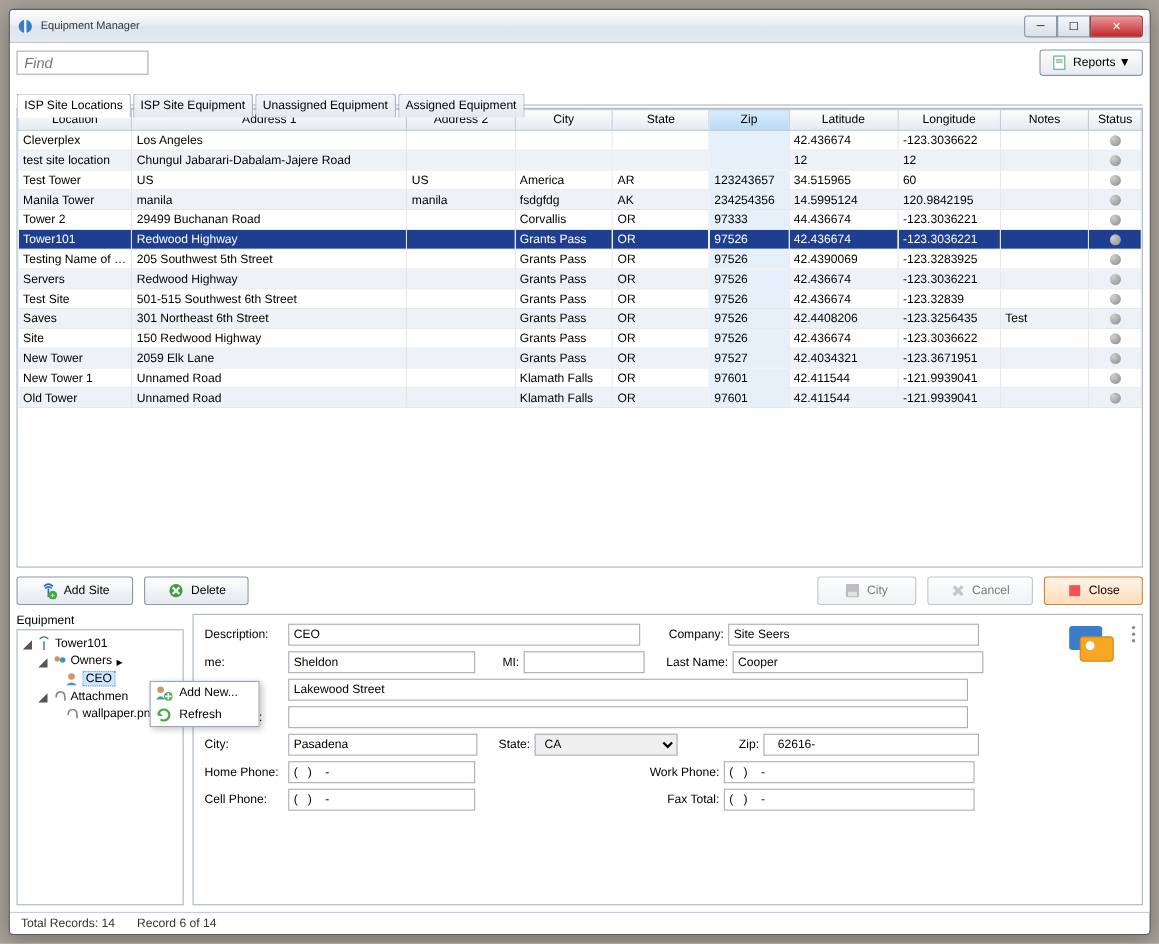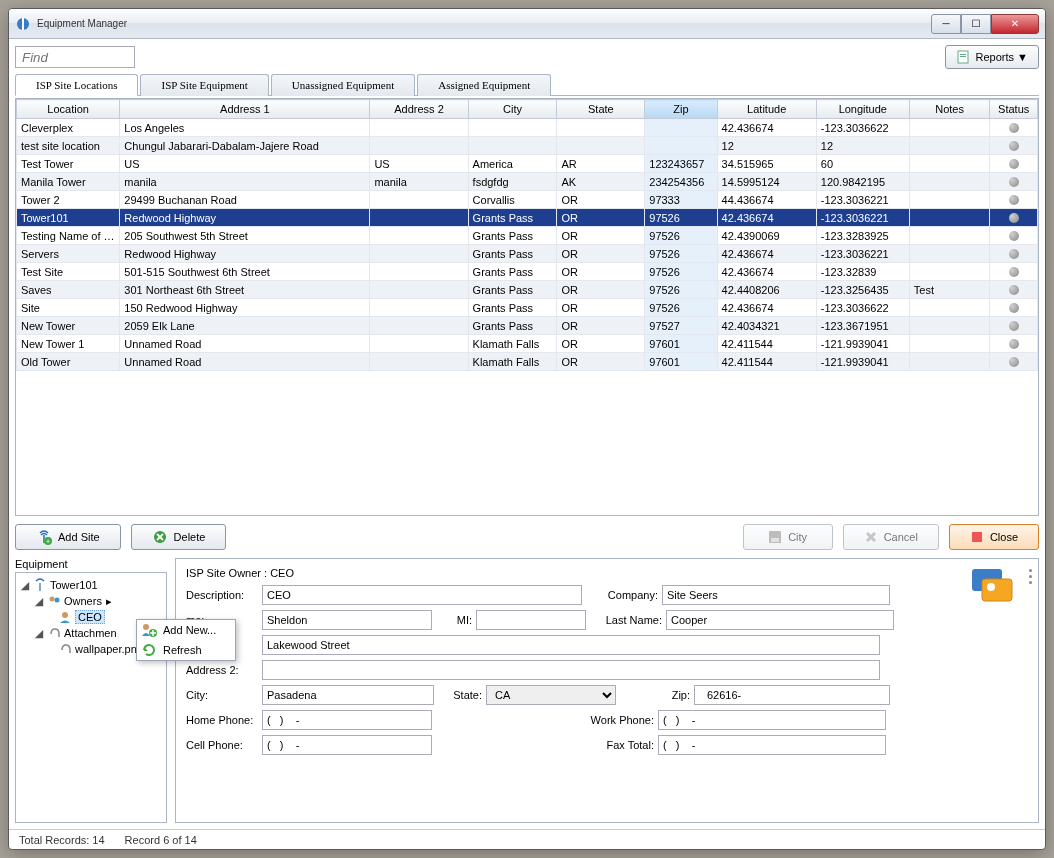--- a/index.html
+++ b/index.html
@@ -10,21 +10,21 @@
 .titlebar .title { flex: 1; color: #333; font-size: 10px; }
 .winbtns { display: flex; gap: 0; }
 .winbtn { width: 30px; height: 20px; border: 1px solid #8a95a6; background: linear-gradient(to bottom,#f6f8fb,#d7dfe9); display:flex; align-items:center; justify-content:center; font-size:10px; cursor:pointer; }
 .winbtn.min{border-radius:3px 0 0 3px;}
 .winbtn.close{background:linear-gradient(to bottom,#e99,#c1272d);color:#fff;border-radius:0 3px 3px 0;width:48px;border-color:#8d3a3a;}
 .content{flex:1;display:flex;flex-direction:column;padding:6px;background:#fff;}
 .toprow{display:flex;justify-content:space-between;align-items:center;margin-bottom:4px;}
 .findbox{width:120px;height:22px;border:1px solid #aab;padding:2px 6px;color:#888;font-style:italic;}
 .reports-btn{height:24px;border:1px solid #8a95a6;background:linear-gradient(to bottom,#fdfdfd,#e6eaef);padding:2px 10px;display:flex;align-items:center;gap:6px;cursor:pointer;border-radius:3px;}
 .tabs{display:flex;border-bottom:1px solid #a9b4c4;margin-bottom:2px;}
-.tab{padding:4px 20px;border:1px solid #a9b4c4;border-bottom:none;background:linear-gradient(to bottom,#f4f6f9,#e4e9ef);margin-right:2px;cursor:pointer;border-radius:3px 3px 0 0;position:relative;top:1px;font-family:Liberation Serif, serif;}
+.tab{padding:4px 6px;border:1px solid #a9b4c4;border-bottom:none;background:linear-gradient(to bottom,#f4f6f9,#e4e9ef);margin-right:2px;cursor:pointer;border-radius:3px 3px 0 0;position:relative;top:12px;}
 .tab.active{background:#fff;border-bottom:1px solid #fff;}
 .gridwrap{border:1px solid #a9b4c4;height:418px;overflow:auto;background:#fff;}
 table{border-collapse:collapse;width:100%;table-layout:fixed;}
 thead th{background:linear-gradient(to bottom,#fdfdfd,#e6eaef);border:1px solid #c3ccd8;padding:3px 4px;font-weight:normal;text-align:center;font-size:11px;white-space:nowrap;overflow:hidden;text-overflow:ellipsis;}
 thead th.sorted{background:linear-gradient(to bottom,#d9ecff,#b8d8f2);}
 tbody td{border:1px solid #e4e8ee;padding:2px 4px;white-space:nowrap;overflow:hidden;text-overflow:ellipsis;height:18px;}
 tbody tr:nth-child(even){background:#eef1f5;}
 tbody tr.selected{background:#1e3f8f;color:#fff;}
 tbody tr td.zipcol{background:#e6f0fb;}
 tbody tr.selected td.zipcol{background:#1e3f8f;}
@@ -396,21 +396,20 @@
           <div class="treenode" style="padding-left:38px">
               <svg width="14" height="14">
                 <path d="M4 8 Q4 3 8 3 Q12 3 12 8 L12 11" stroke="#888" fill="none" stroke-width="1.5"></path>
               </svg>
               <span class="txt">wallpaper.png</span>
             </div>
         </div>
       </div>
 
       <div class="form">
-        <div class="hdr">ISP Site Owner : CEO</div>
         <div class="contact-icons">
           <svg width="46" height="40">
               <rect x="4" y="2" width="30" height="22" rx="3" fill="#3b7dc9"></rect>
               <rect x="14" y="12" width="30" height="22" rx="3" fill="#f5a623" stroke="#d48514"></rect>
               <circle cx="23" cy="20" r="4" fill="#fff"></circle>
             </svg>
         </div>
         <div class="dots">
             <span></span>
             <span></span>

